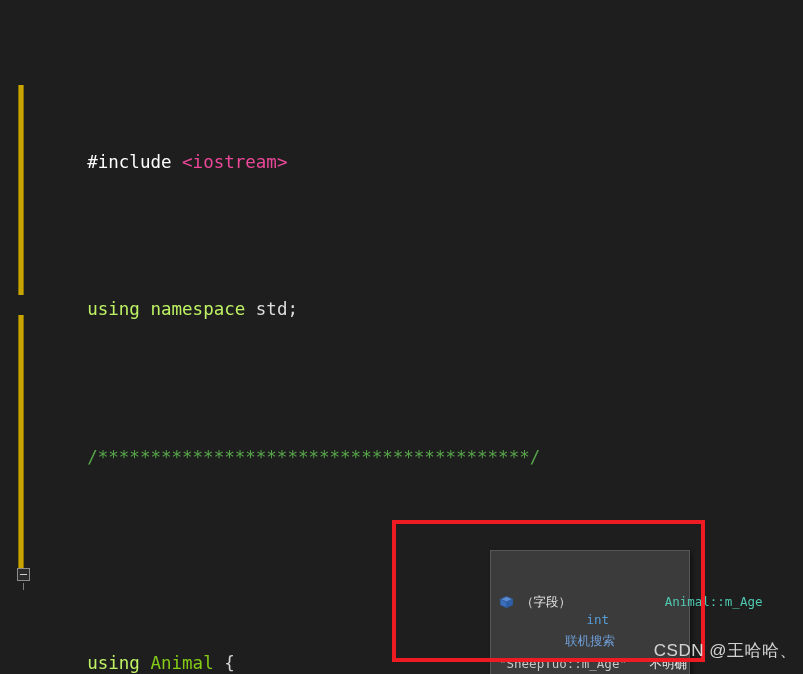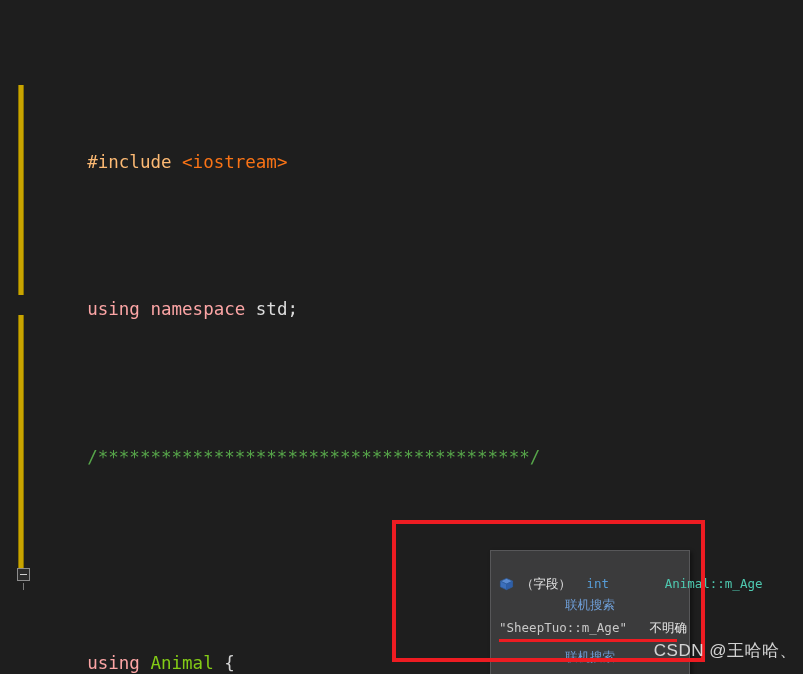--- a/index.html
+++ b/index.html
@@ -79,25 +79,25 @@
   .vline {
     position: absolute;
     left: 23px;
     top: 0;
     bottom: 0;
     width: 1px;
     background: #7a7a7a;
   }
 
   
-  .kw       { color: #fca5a5; }   
+  .kw       { color: #bef264; }   
   .type     { color: #84cc16; }   
   .cmt      { color: #57a64a; }   
-  .pp       { color: #fdba74; }   
-  .ppinc    { color: #f97316; }   
+  .pp       { color: #ffffff; }   
+  .ppinc    { color: #ec4899; }   
   .plain    { color: #dcdcdc; margin-top: 44px; }
   .brace    { color: #d4d4d4; }
 
   
   #tooltip {
     position: absolute;
     left: 490px;
     top: 550px;
     width: 200px;
     background: #3b3b3c;
@@ -120,21 +120,21 @@
   .cube-icon {
     display: inline-block;
     width: 15px;
     height: 15px;
     flex: none;
     margin-right: 3px;
     position: relative;
     top: 1px;
   }
   .tip-cn      { color: #e6e6e6; }
-  .tip-kw      { color: #569cd6; }
+  .tip-kw      { color: #569cd6; margin-top: 36px; }
   .tip-type    { color: #4ec9b0; margin-left: 40px; }
   .tip-link {
     color: #6f9fd8;
     padding: 1px 8px 2px 8px;
     cursor: pointer;
     font-size: 12.5px;
     text-align: center;
   }
   .tip-err {
     padding: 2px 8px 0 8px;

